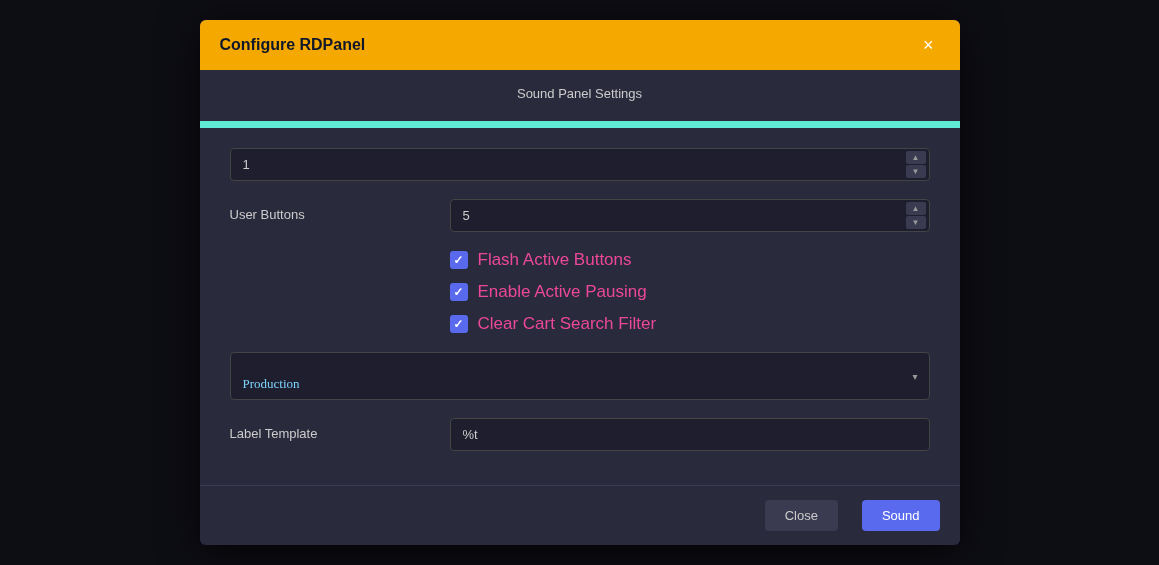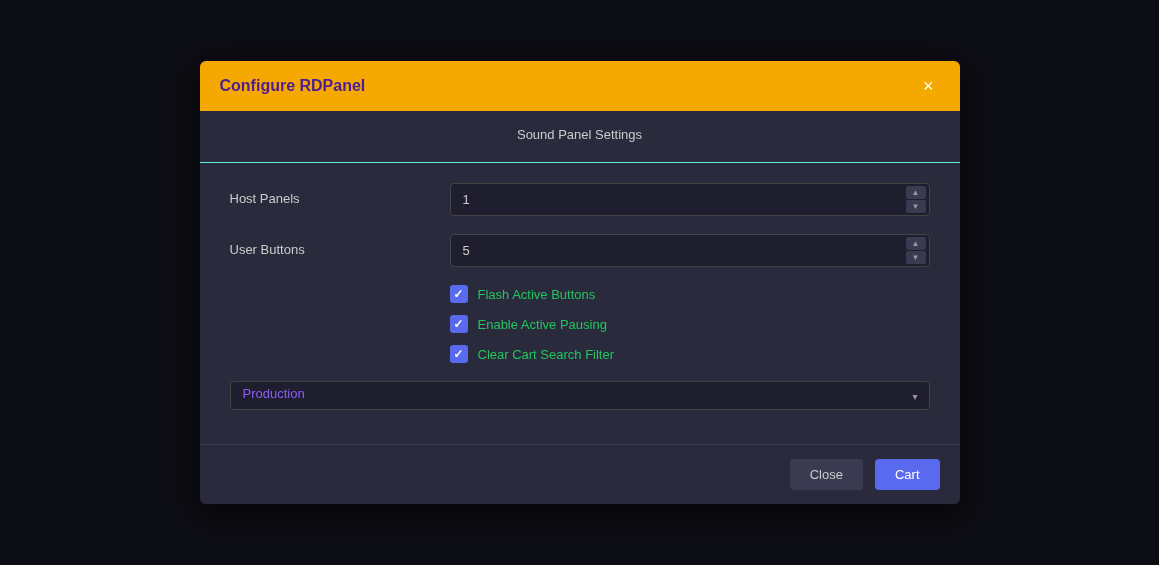--- a/index.html
+++ b/index.html
@@ -40,21 +40,21 @@
     .modal-header {
       background: #f5a800;
       padding: 14px 20px;
       display: flex;
       align-items: center;
       justify-content: space-between;
       flex-shrink: 0;
     }
 
     .modal-title {
-      color: #4c1d95;
+      color: #0f172a;
       font-size: 16px;
       font-weight: 600;
     }
 
     .close-icon-btn {
       background: none;
       border: none;
       color: #fff;
       font-size: 18px;
       cursor: pointer;
@@ -67,21 +67,21 @@
       flex: 1;
       overflow-y: auto;
       padding: 0 0 16px 0;
     }
 
     .section-header {
       text-align: center;
       padding: 16px 0 20px;
       color: #ccc;
       font-size: 13px;
-      border-bottom: 1px solid #5eead4;
+      border-bottom: 7px solid #5eead4;
       margin-bottom: 20px;
       position: relative;
     }
 
     .section-header span {
       background: #2a2a3d;
       padding: 0 12px;
       position: relative;
       z-index: 1;
     }
@@ -175,39 +175,40 @@
       cursor: pointer;
     }
 
     .checkbox-custom .checkmark {
       color: #fff;
       font-size: 12px;
       font-weight: bold;
     }
 
     .checkbox-label {
-      color: #22c55e;
-      font-size: 13px;
+      color: #ec4899;
+      font-size: 17px;
     }
 
     .select-wrapper {
       position: relative;
     }
 
     .select-input {
       width: 100%;
       background: #1e1e2e;
       border: 1px solid #444;
       border-radius: 4px;
-      color: #8b5cf6;
-      padding: 4px 36px 8px 12px;
+      color: #7dd3fc;
+      padding: 23px 36px 8px 12px;
       font-size: 13px;
       outline: none;
       appearance: none;
       cursor: pointer;
+      font-family: Liberation Serif, serif;
     }
 
     .select-arrow {
       position: absolute;
       right: 12px;
       top: 50%;
       transform: translateY(-50%);
       color: #999;
       font-size: 10px;
       pointer-events: none;
@@ -223,21 +224,21 @@
       font-size: 13px;
       outline: none;
     }
 
     .modal-footer {
       background: #2a2a3d;
       padding: 14px 20px;
       display: flex;
       align-items: center;
       justify-content: flex-end;
-      gap: 12px;
+      gap: 24px;
       border-top: 1px solid #3a3a50;
       flex-shrink: 0;
     }
 
     .btn-close {
       background: #3a3a50;
       border: none;
       color: #ccc;
       padding: 8px 20px;
       border-radius: 4px;
@@ -269,21 +270,20 @@
 
     <div class="modal-body">
 
       <div class="section-header">
         <span>Sound Panel Settings</span>
       </div>
 
       <div class="form-body">
 
         <div class="form-row">
-          <div class="form-label">Host Panels</div>
           <div class="form-control-area">
             <div class="number-input-wrapper">
               <input type="number" class="number-input" value="1" style="">
               <div class="spinner-buttons">
                 <button class="spinner-btn">▲</button>
                 <button class="spinner-btn">▼</button>
               </div>
             </div>
           </div>
         </div>
@@ -328,23 +328,29 @@
           <div class="form-control-area">
             <div class="select-wrapper">
               <select class="select-input">
                 <option>Production</option>
               </select>
               <span class="select-arrow">▾</span>
             </div>
           </div>
         </div>
 
+        <div class="form-row">
+          <div class="form-label">Label Template</div>
+          <div class="form-control-area">
+            <input type="text" class="text-input" value="%t" style="">
+          </div>
+        </div>
 
       </div>
     </div>
 
     <div class="modal-footer">
       <button class="btn-close">Close</button>
-      <button class="btn-save">Cart</button>
+      <button class="btn-save">Sound</button>
     </div>
 
   </div>
 </div>
 
 </body></html>

